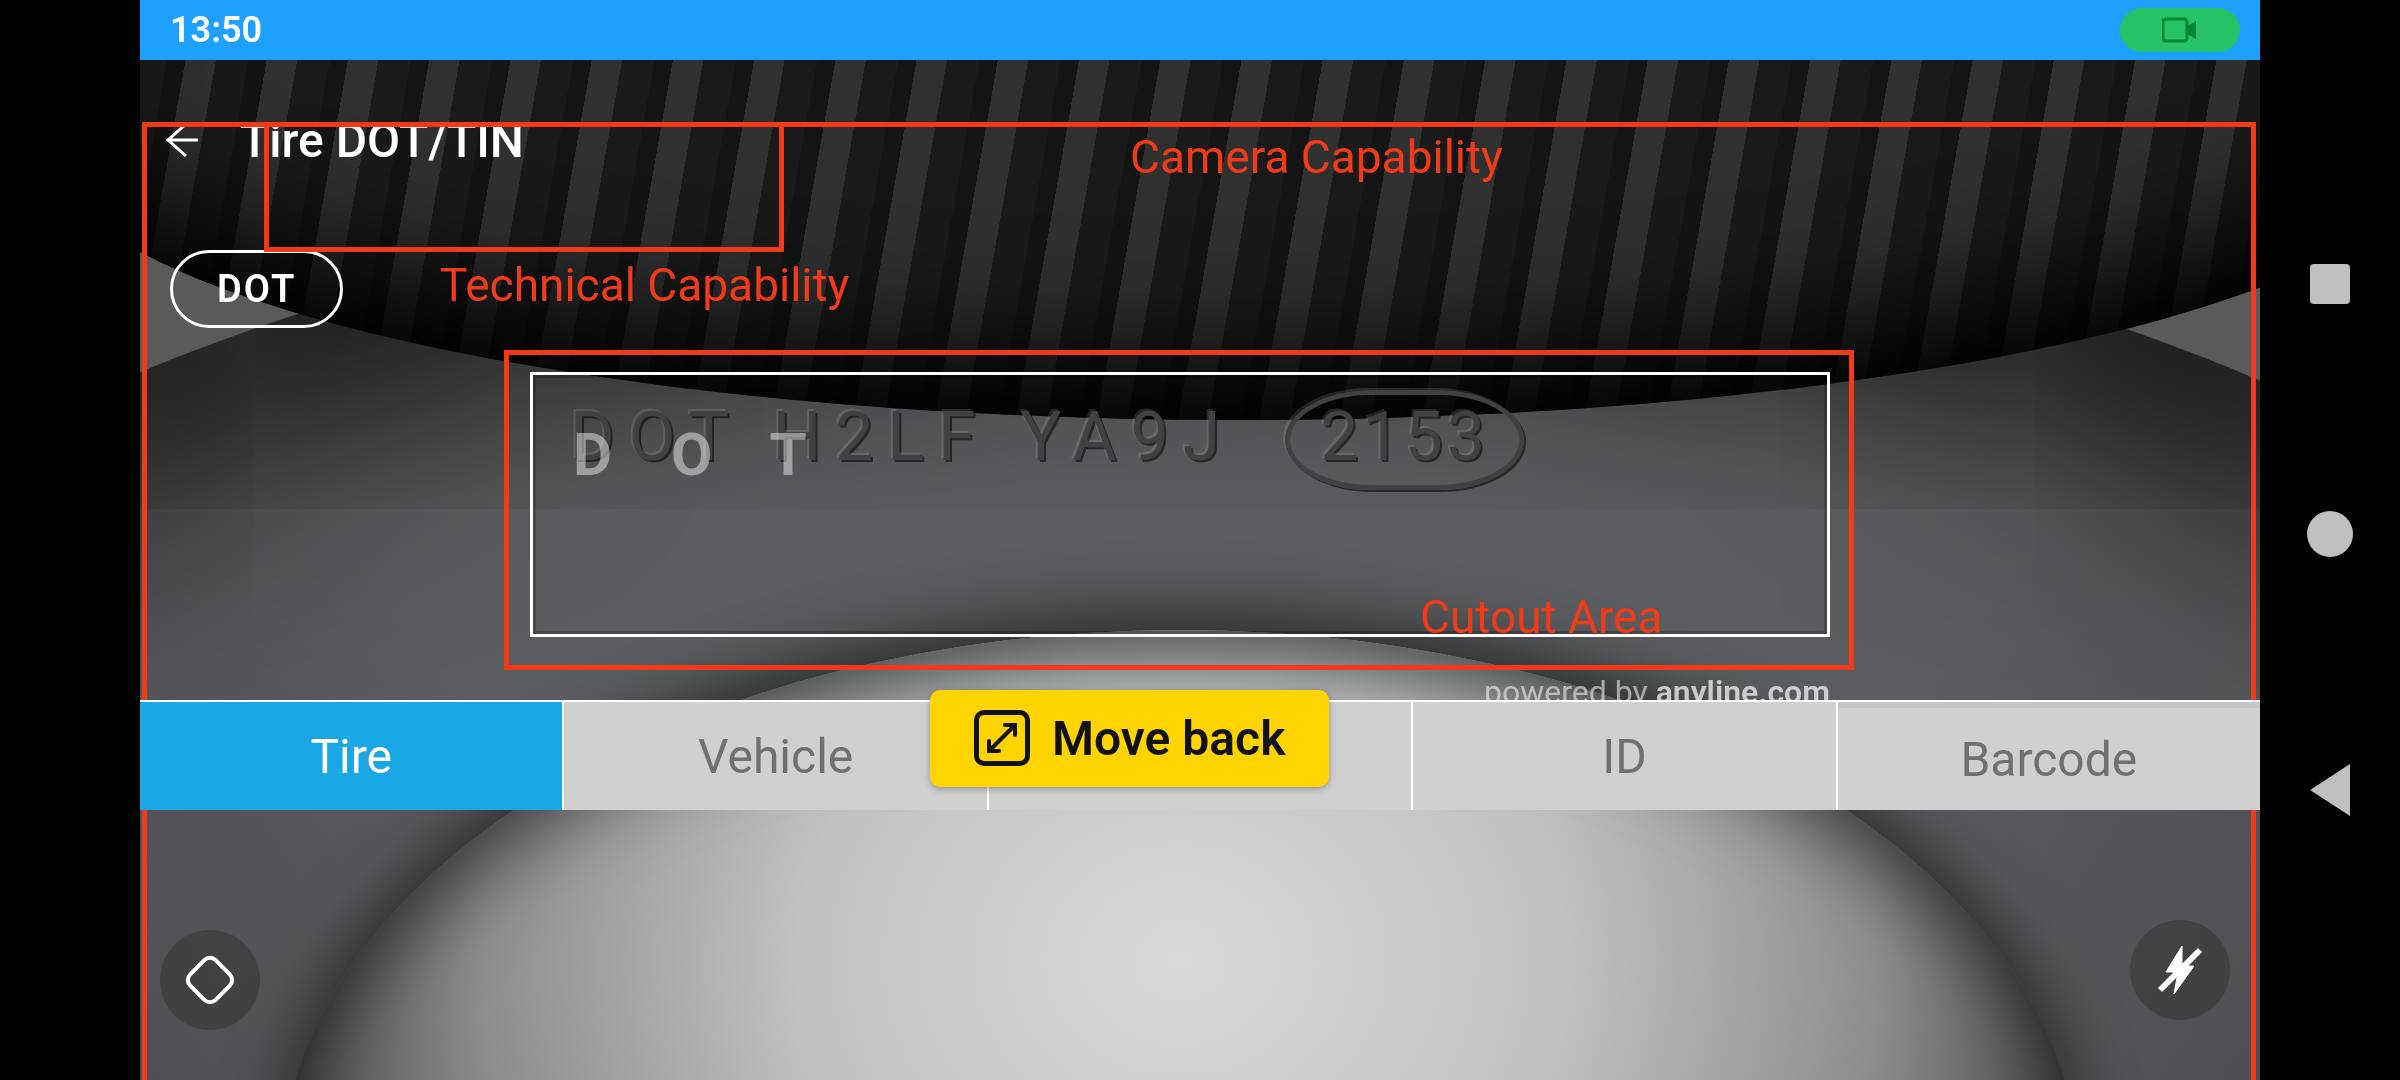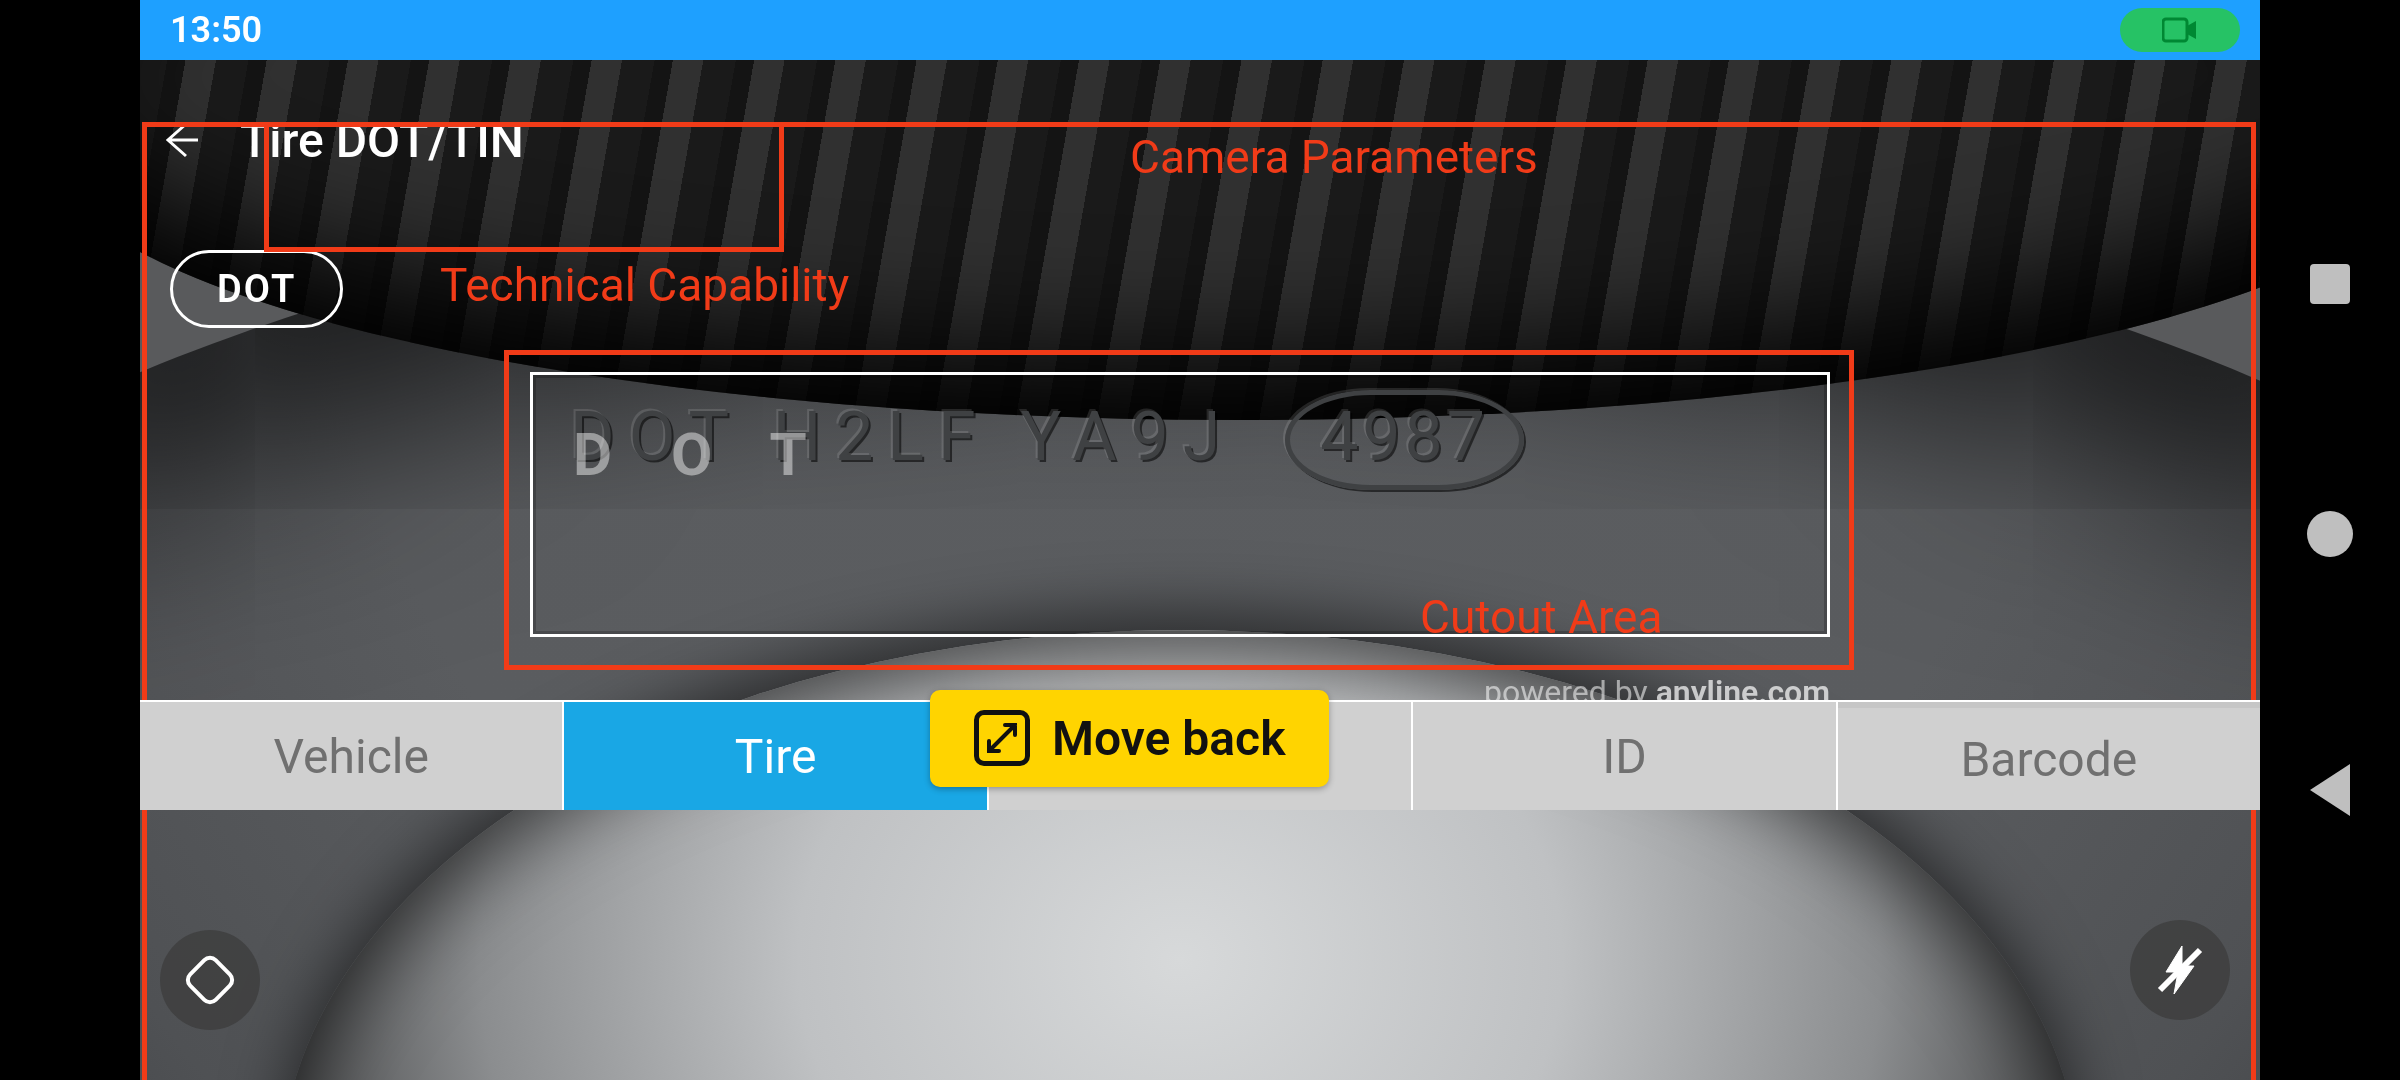--- a/index.html
+++ b/index.html
@@ -249,21 +249,21 @@
   </div>
 
   <div class="camera">
 
     <div class="sidewall"></div>
     <div class="tread"></div>
     <div class="rim"></div>
 
     <div class="tire-text">
       <span class="spaced">DOT H2LF  YA9J</span>
-      <span class="date-oval">4987</span>
+      <span class="date-oval">2153</span>
     </div>
 
     <div class="topline">
       <span class="back-arrow">
         <svg viewBox="0 0 44 44">
           <path d="M28 6 L10 22 L28 38 M10 22 H40"></path>
         </svg>
       </span>
       <span class="screen-title">Tire DOT/TIN</span>
     </div>
@@ -273,29 +273,29 @@
 
     <div class="cutout">
       <span class="cutout-hint">D O T</span>
     </div>
 
     <div class="powered">
       <span>powered by </span><b>anyline.com</b>
     </div>
 
     <div id="anno-cam" class="anno-box"></div>
-    <div id="anno-caml" class="anno-label">Camera Parameters</div>
+    <div id="anno-caml" class="anno-label">Camera Capability</div>
     <div id="anno-tech" class="anno-box"></div>
     <div id="anno-techl" class="anno-label">Technical Capability</div>
     <div id="anno-cut" class="anno-box"></div>
     <div id="anno-cutl" class="anno-label">Cutout Area</div>
 
     <div class="tabbar">
+      <div class="tab active">Tire</div>
       <div class="tab">Vehicle</div>
-      <div class="tab active">Tire</div>
       <div class="tab">Meter</div>
       <div class="tab">ID</div>
       <div class="tab">Barcode</div>
     </div>
 
     <div class="moveback">
       <span class="mb-icon">
         <svg viewBox="0 0 34 34">
           <path d="M4 30 L30 4 M20 4 H30 V14 M4 20 V30 H14" fill="none" stroke="#111" stroke-width="4" stroke-linecap="round"></path>
         </svg>

